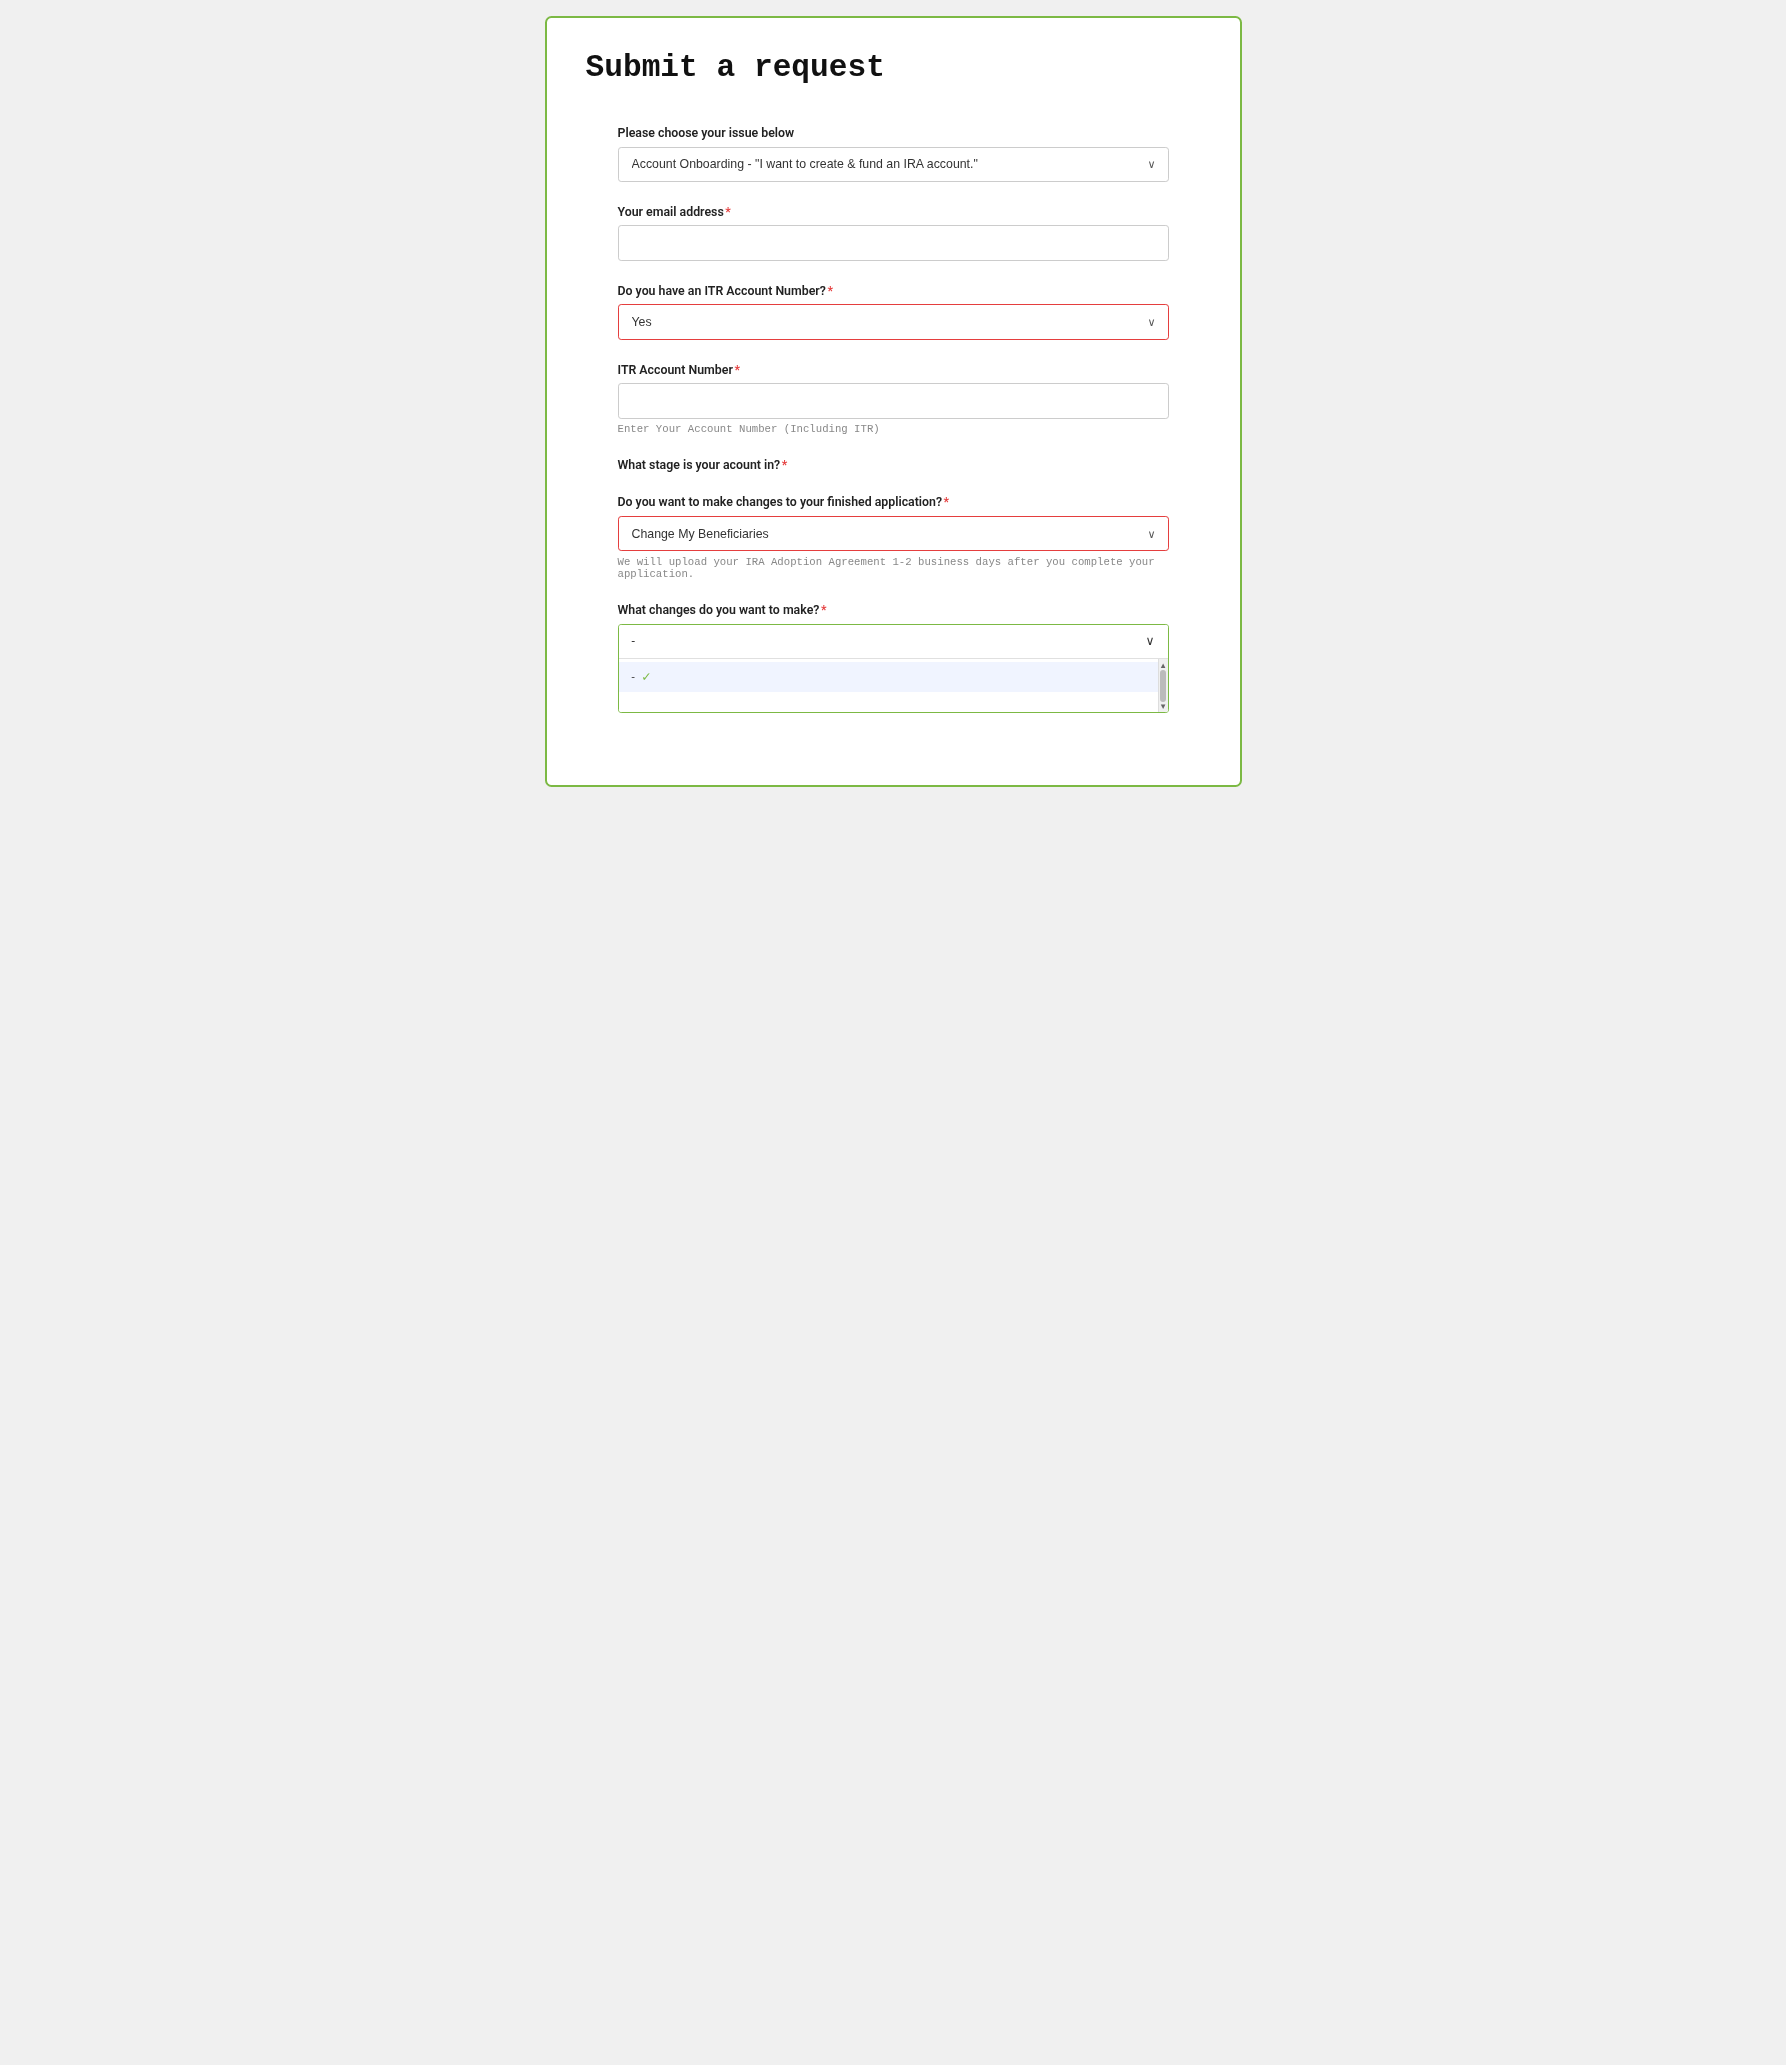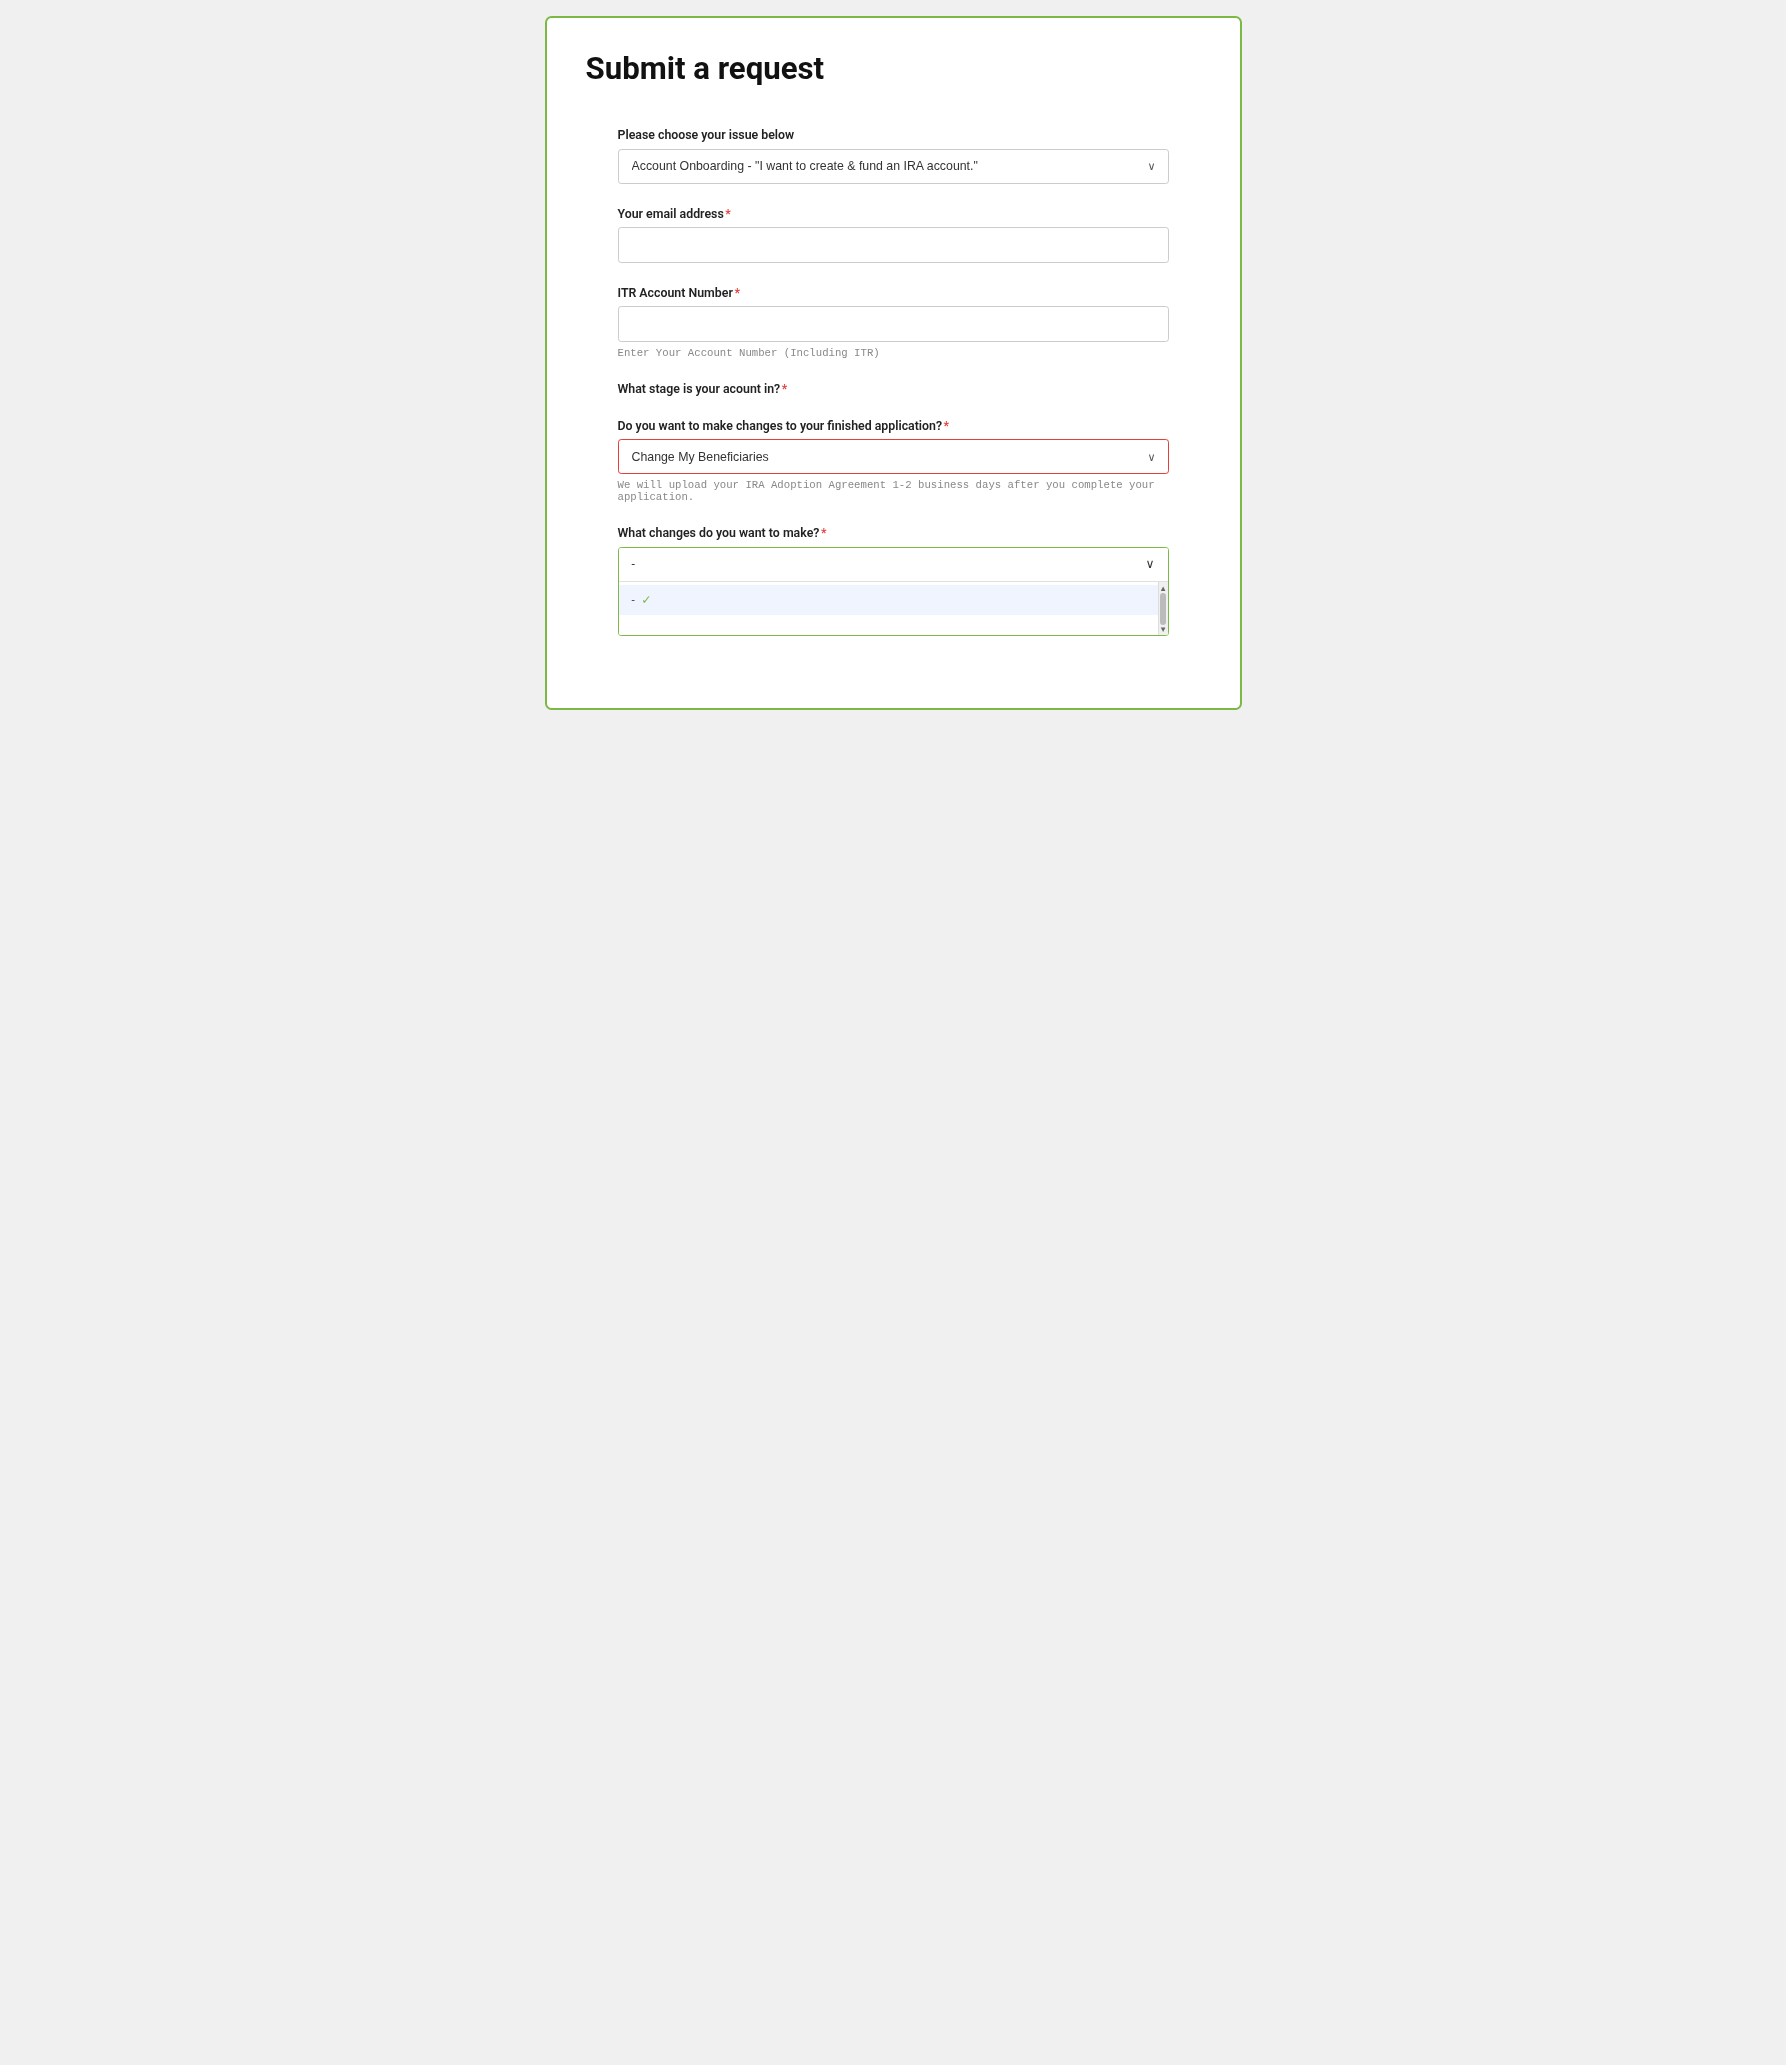--- a/index.html
+++ b/index.html
@@ -26,20 +26,21 @@
       max-width: 697px;
       padding: 32px 39px 49px 39px;
       position: relative;
     }
 
     .page-title {
       font-size: 2.4rem;
       font-weight: 700;
       color: #111;
       margin-bottom: 41px;
+      font-family: Liberation Mono, monospace;
     }
 
     .form-container {
       max-width: 551px;
       margin: 16px auto;
     }
 
     .form-group {
       margin-bottom: 23px;
     }
@@ -203,20 +204,28 @@
       </div>
     </div>
 
     <div class="form-group">
       <label class="form-label">
         <span>Your email address</span><span class="required-star">*</span>
       </label>
       <input type="email" class="form-input" style="">
     </div>
 
+    <div class="form-group">
+      <label class="form-label">
+        <span>Do you have an ITR Account Number?</span><span class="required-star">*</span>
+      </label>
+      <div class="select-wrapper">
+        <select class="form-select select-outlined"><option>Yes</option></select>
+      </div>
+    </div>
 
     <div class="form-group">
       <label class="form-label">
         <span>ITR Account Number</span><span class="required-star">*</span>
       </label>
       <input type="text" class="form-input" style="">
       <p class="hint-text">Enter Your Account Number (Including ITR)</p>
     </div>
 
     <div class="form-group">

